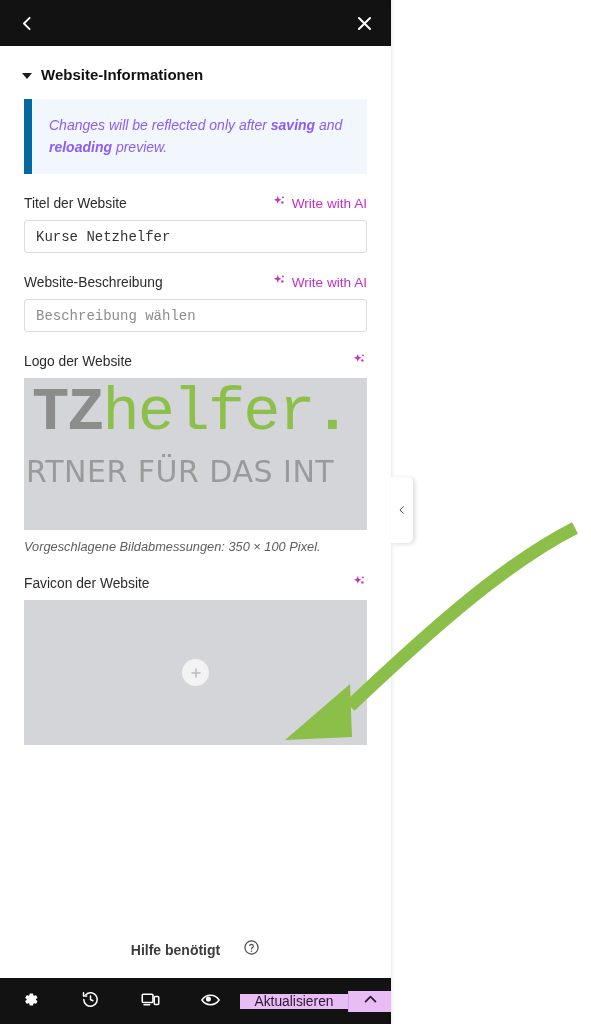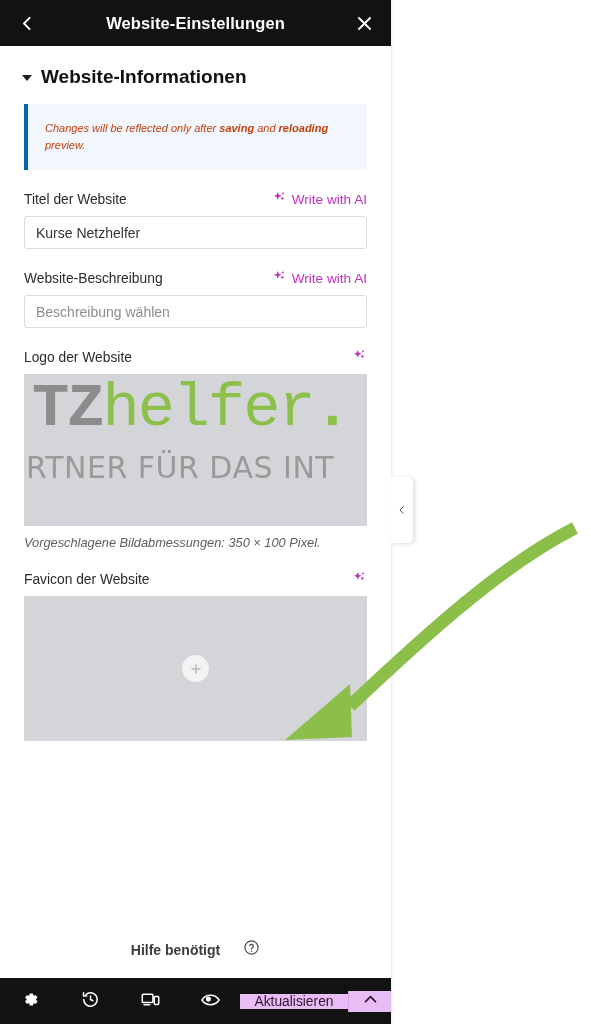--- a/index.html
+++ b/index.html
@@ -77,35 +77,35 @@
     cursor: pointer;
   }
   .section-head .caret {
     width: 0; height: 0;
     border-left: 5.5px solid transparent;
     border-right: 5.5px solid transparent;
     border-top: 6.5px solid #1d1d1d;
     margin-top: 2px;
   }
   .section-head .section-title {
-    font-size: 19px;
+    font-size: 15px;
     font-weight: bold;
     color: #111111;
   }
 
   
   .notice {
     margin: 8px 24px 0 24px;
     background: #f2f7fd;
-    border-left: 4px solid #0369a1;
+    border-left: 8px solid #0369a1;
     padding: 16px 18px 16px 17px;
     font-style: italic;
-    font-size: 11px;
+    font-size: 14px;
     line-height: 1.55;
-    color: #c2410c;
+    color: #8b5cf6;
   }
   .notice b { font-weight: bold; font-style: italic; }
 
   
   .field { padding: 0 24px; margin-top: 20px; }
   .field-label-row {
     display: flex;
     align-items: center;
     justify-content: space-between;
     margin-bottom: 8px;
@@ -127,21 +127,21 @@
   }
   .sparkle { display: block; }
 
   .text-input {
     width: 100%;
     box-sizing: border-box;
     height: 33px;
     border: 1px solid #dcdcdc;
     border-radius: 3px;
     background: #ffffff;
-    font-family: Liberation Sans, sans-serif;
+    font-family: Liberation Mono, monospace;
     font-size: 14px;
     color: #333333;
     padding: 0 11px;
     outline: none;
   }
   .text-input::placeholder { color: #8d8d8d; }
 
   
   .media-box {
     position: relative;
@@ -301,21 +301,20 @@
   <div id="panel">
 
     <div class="panel-header">
       <div class="hdr-btn left">
         <span>
           <svg width="17" height="17" viewBox="0 0 24 24" fill="none" stroke="#ffffff" stroke-width="2.6" stroke-linecap="round" stroke-linejoin="round">
             <polyline points="15 4 7 12 15 20"></polyline>
           </svg>
         </span>
       </div>
-      <div class="title">Website-Einstellungen</div>
       <div class="hdr-btn right">
         <span>
           <svg width="19" height="19" viewBox="0 0 24 24" fill="none" stroke="#ffffff" stroke-width="2.5" stroke-linecap="round">
             <line x1="5" y1="5" x2="19" y2="19"></line>
             <line x1="19" y1="5" x2="5" y2="19"></line>
           </svg>
         </span>
       </div>
     </div>
 

